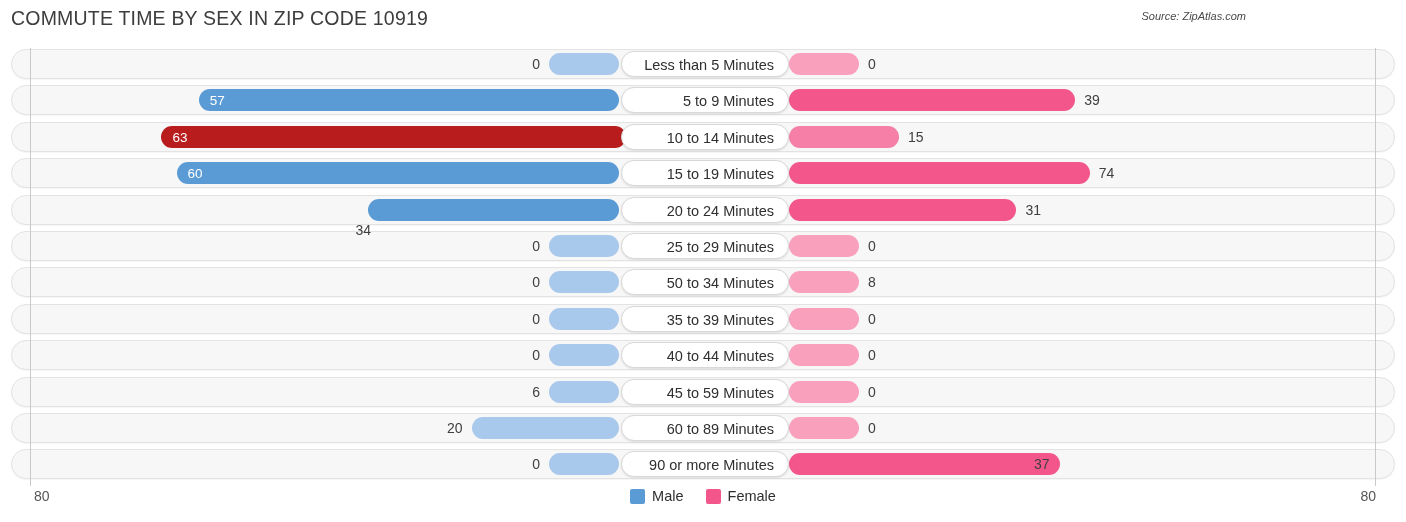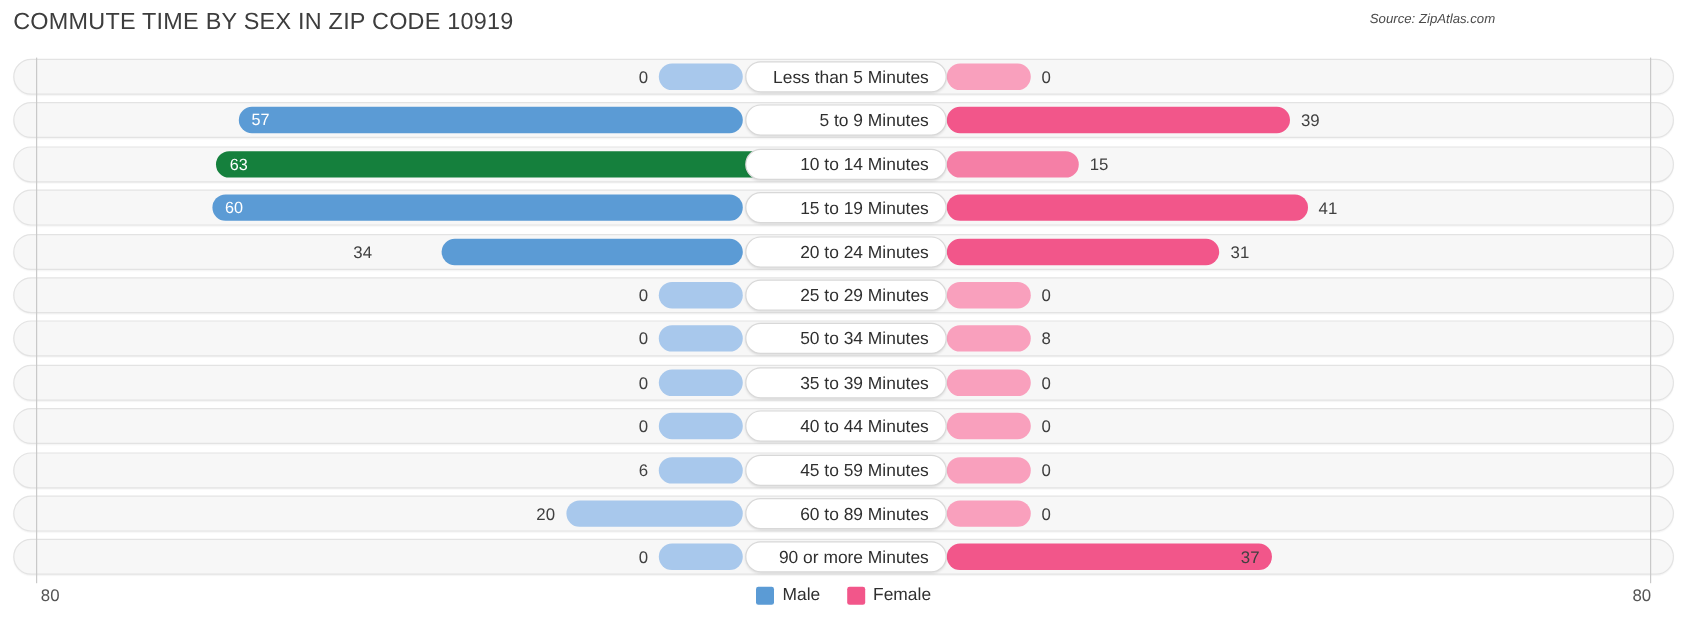--- a/index.html
+++ b/index.html
@@ -184,38 +184,38 @@
     </div>
     <div class="row" style="top: 37.4px;">
       <div class="bar bar-male" style="width: 420.375px; right: 775px; background: rgb(91, 155, 213);">
         <span class="bar-inner-label">57</span>
       </div>
       <div class="bar bar-female" style="width: 286.162px; left: 777px; background: rgb(242, 86, 138);"></div>
       <div class="value-outside" style="left: 1072.16px;">39</div>
       <div class="cat-pill" style="left: 609px; width: 168px;">5 to 9 Minutes</div>
     </div>
     <div class="row" style="top: 73.8px;">
-      <div class="bar bar-male" style="width: 464.625px; right: 749px; background: #15803d;">
+      <div class="bar bar-male" style="width: 464.625px; right: 768px; background: #b91c1c;">
         <span class="bar-inner-label">63</span>
       </div>
       <div class="bar bar-female" style="width: 110.062px; left: 777px; background: rgb(245, 127, 166);"></div>
       <div class="value-outside" style="left: 896.062px;">15</div>
       <div class="cat-pill" style="left: 609px; width: 168px;">10 to 14 Minutes</div>
     </div>
     <div class="row" style="top: 110.2px;">
       <div class="bar bar-male" style="width: 442.5px; right: 775px; background: rgb(91, 155, 213);">
         <span class="bar-inner-label">60</span>
       </div>
       <div class="bar bar-female" style="width: 300.837px; left: 777px; background: rgb(242, 86, 138);"></div>
-      <div class="value-outside" style="left: 1086.84px;">41</div>
+      <div class="value-outside" style="left: 1086.84px;">74</div>
       <div class="cat-pill" style="left: 609px; width: 168px;">15 to 19 Minutes</div>
     </div>
     <div class="row" style="top: 146.6px;">
       <div class="bar bar-male" style="width: 250.75px; right: 775px; background: rgb(91, 155, 213);"></div>
-      <div class="value-outside" style="right: 1084px;">34</div>
+      <div class="value-outside" style="right: 1023px; margin-top: 20px;">34</div>
       <div class="bar bar-female" style="width: 227.463px; left: 777px; background: rgb(242, 86, 138);"></div>
       <div class="value-outside" style="left: 1013.46px;">31</div>
       <div class="cat-pill" style="left: 609px; width: 168px;">20 to 24 Minutes</div>
     </div>
     <div class="row" style="top: 183px;">
       <div class="bar bar-male" style="width: 70px; right: 775px; background: rgb(168, 200, 236);"></div>
       <div class="value-outside" style="right: 854px;">0</div>
       <div class="bar bar-female" style="width: 70px; left: 777px; background: rgb(249, 160, 189);"></div>
       <div class="value-outside" style="left: 856px;">0</div>
       <div class="cat-pill" style="left: 609px; width: 168px;">25 to 29 Minutes</div>

